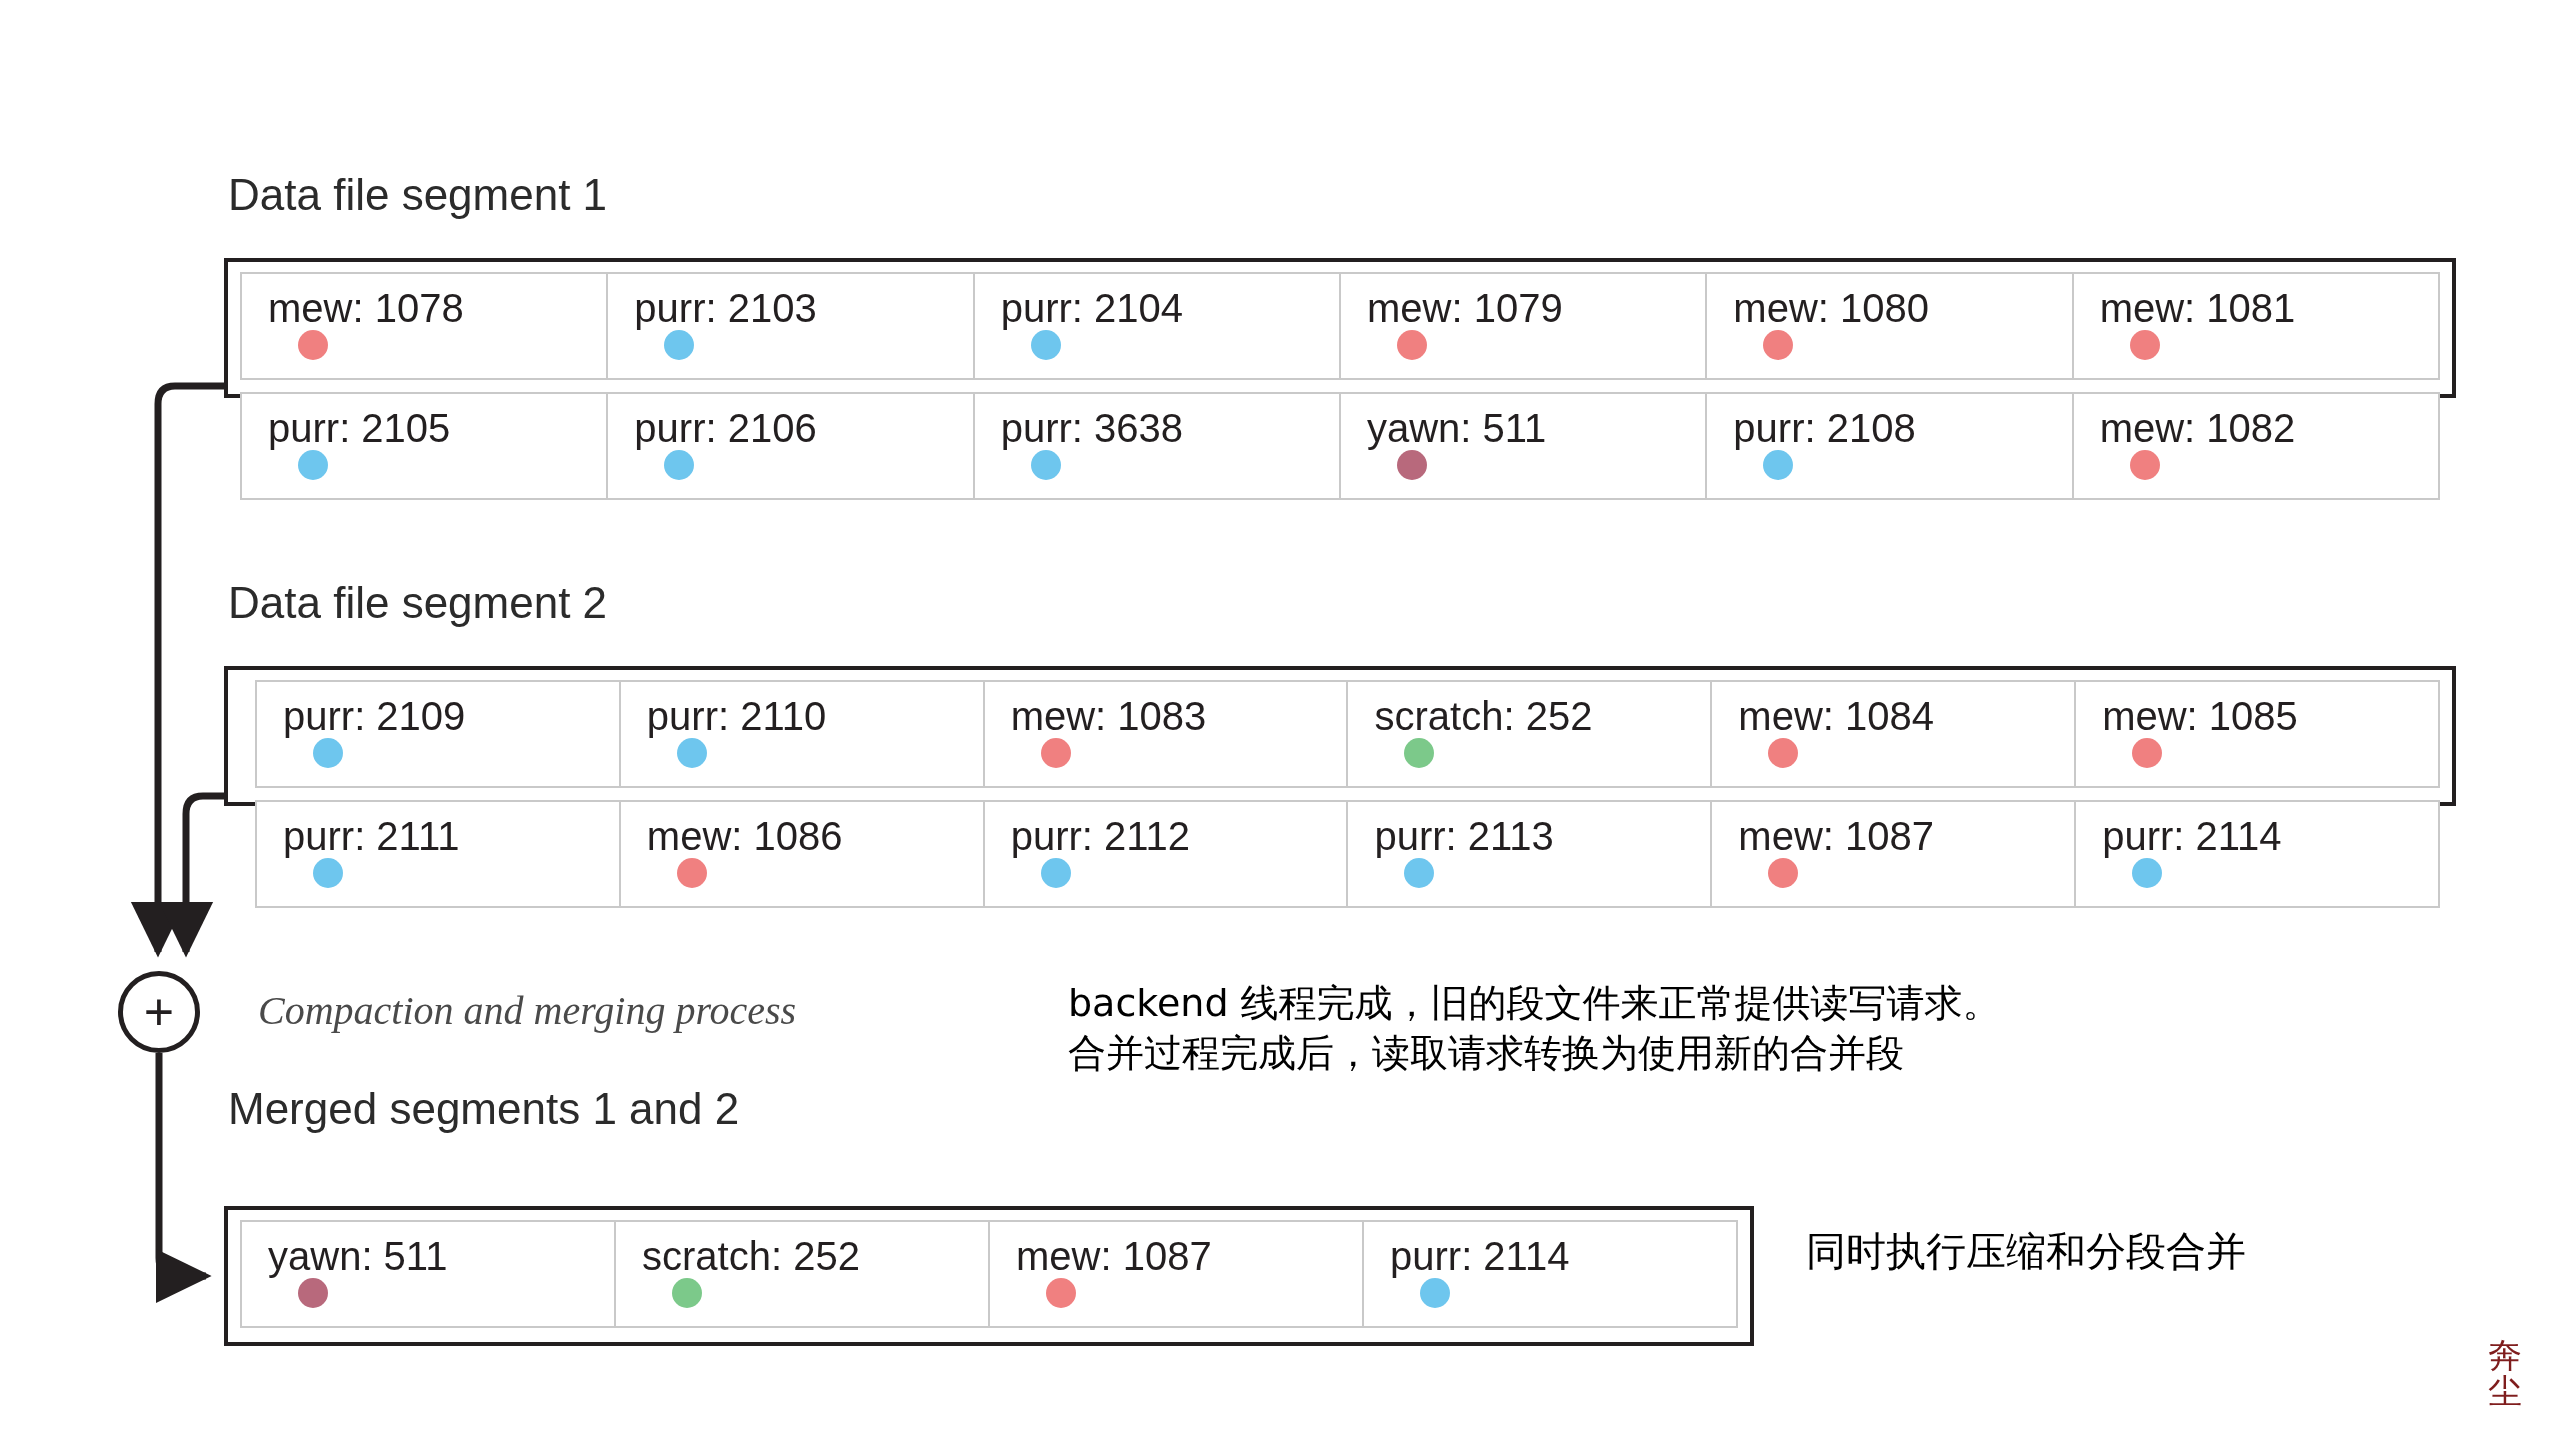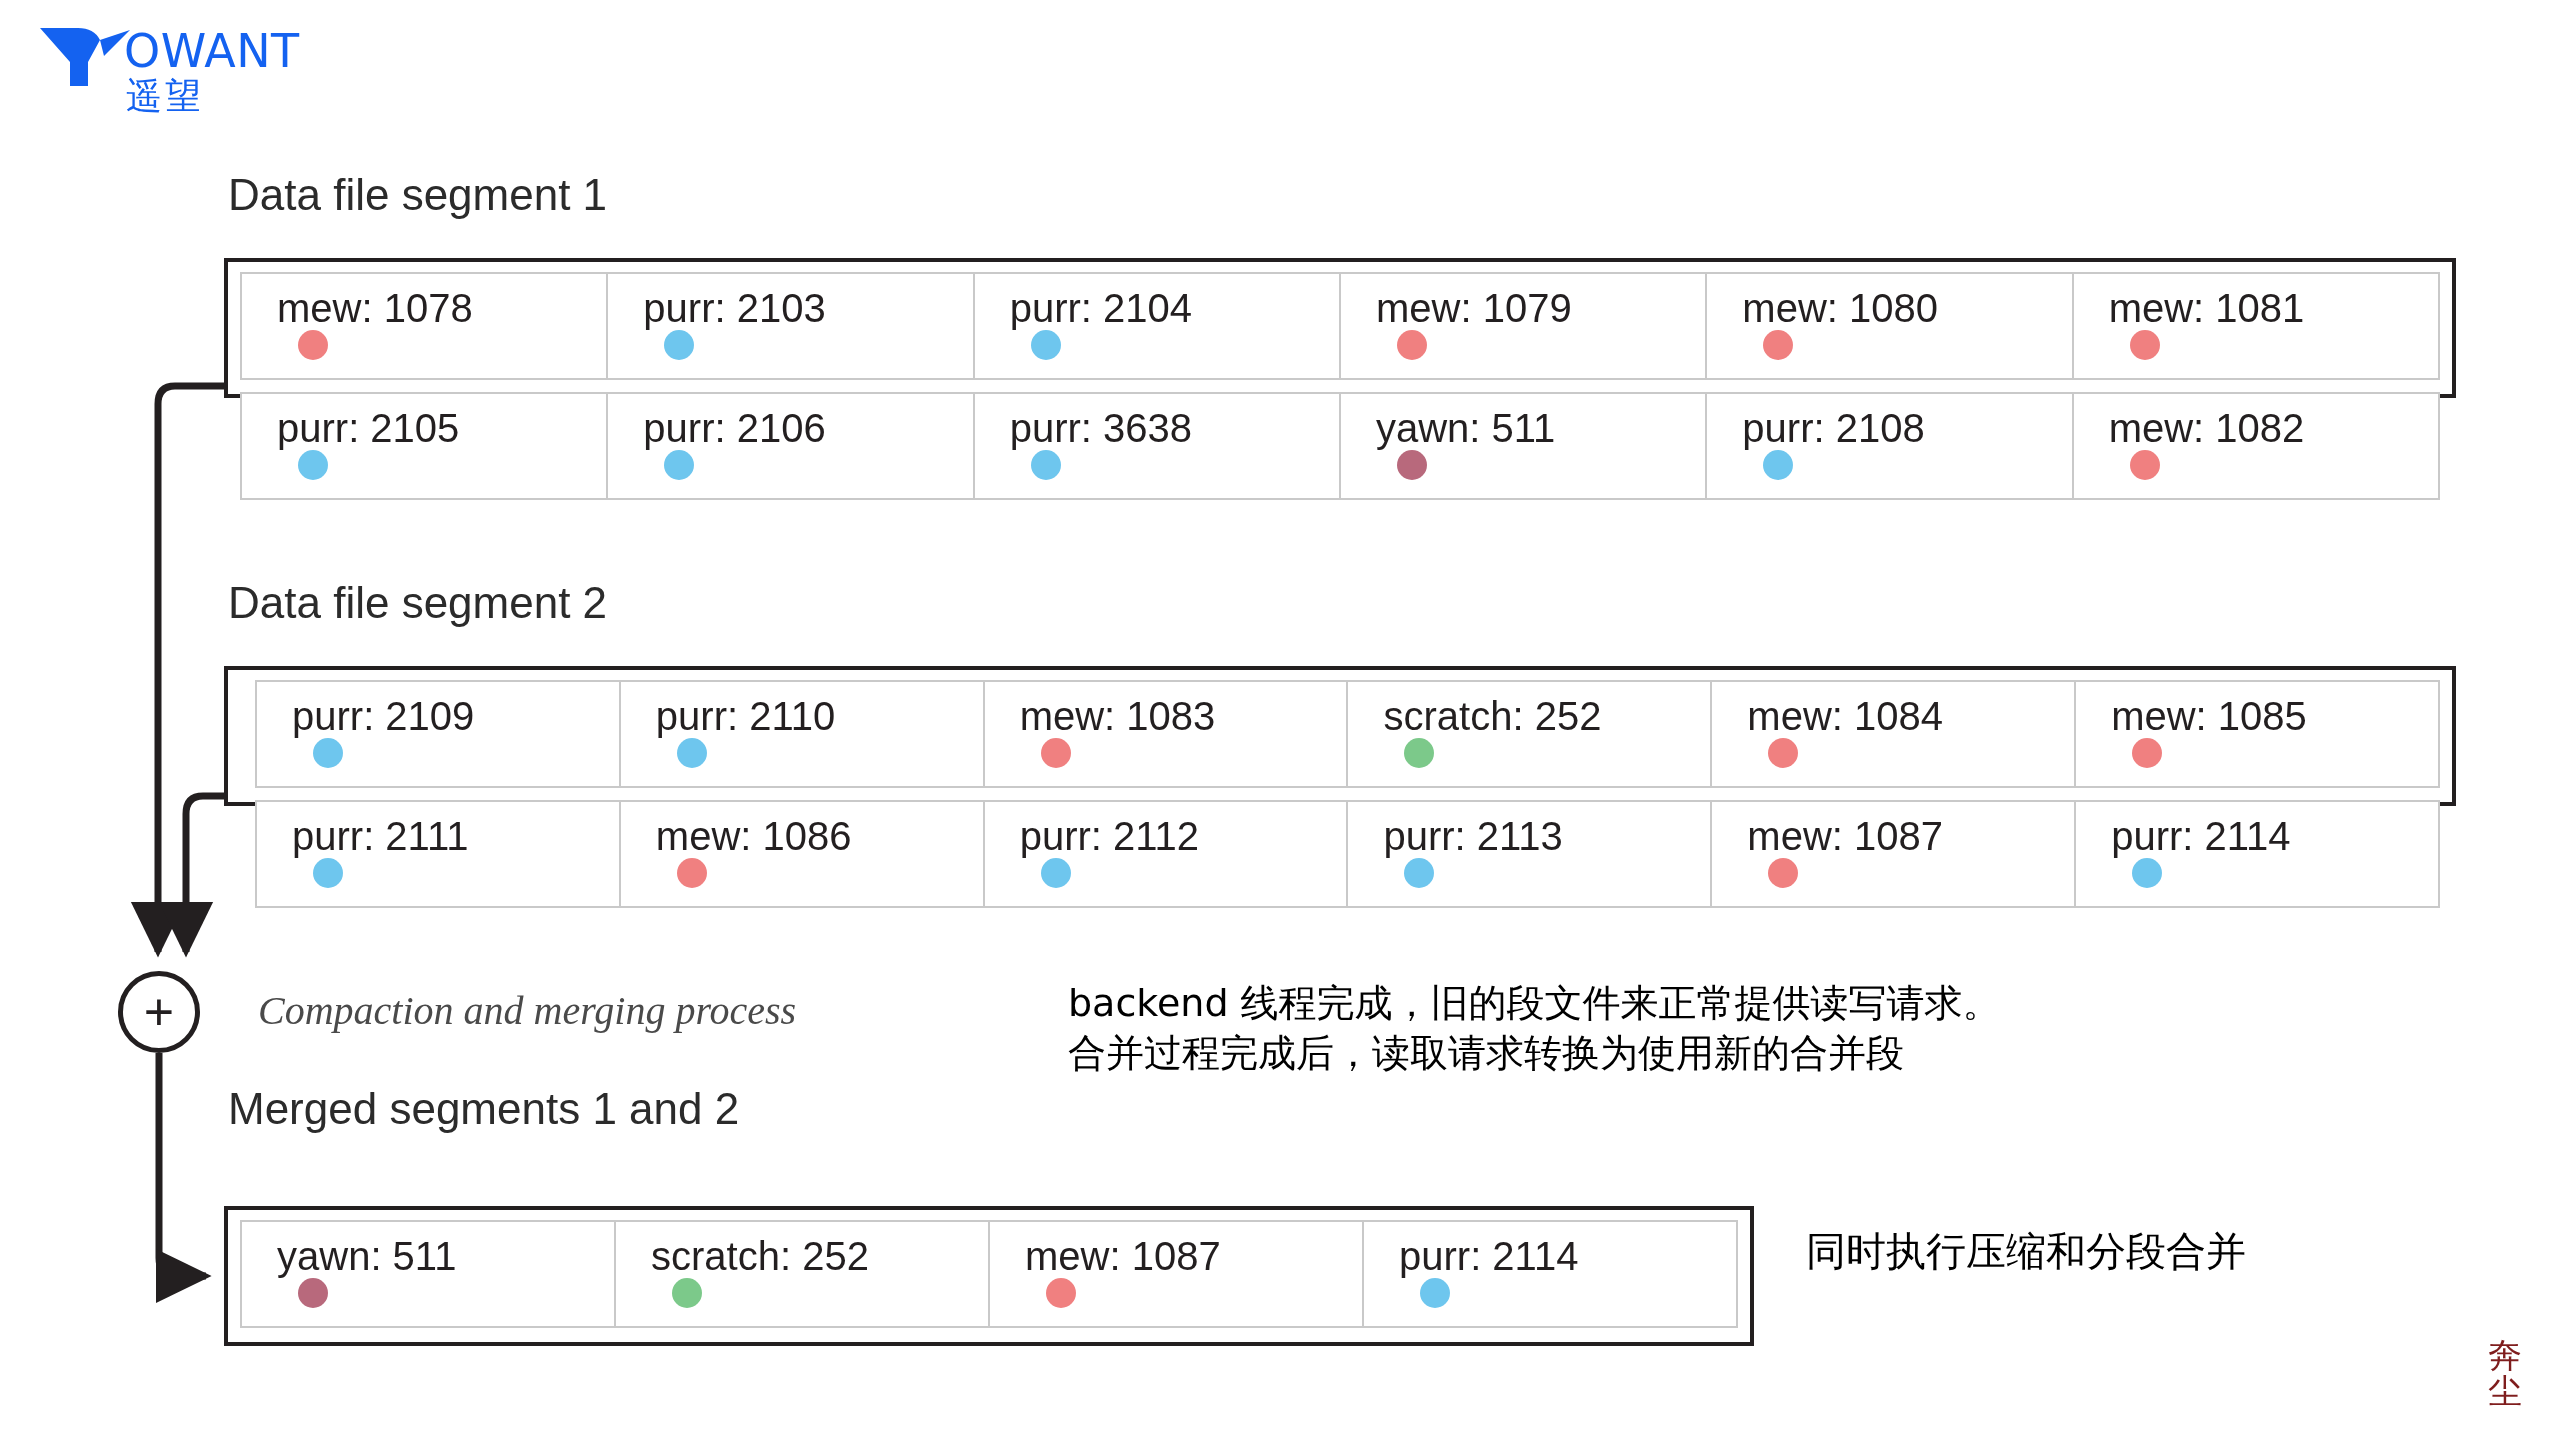--- a/index.html
+++ b/index.html
@@ -85,21 +85,20 @@
     border-right: 2px solid #c9c9c9;
     padding: 14px 0 0 26px;
   }
   .cell:last-child { border-right: none; }
   .cell .cell-text {
     font-size: 40px;
     color: #231f20;
     line-height: 1;
     white-space: nowrap;
     font-family: "Liberation Sans", sans-serif;
-    margin-left: 9px;
   }
   .dot {
     position: absolute;
     left: 56px;
     top: 56px;
     width: 30px;
     height: 30px;
     border-radius: 50%;
   }
 
@@ -177,28 +176,20 @@
     width: 2560px;
     height: 1433px;
     pointer-events: none;
   }
 </style>
 </head>
 <body>
 
 <div id="page">
 
-  <div id="logo">
-    <svg class="logo-mark" width="96" height="66" viewBox="0 0 96 66">
-      <path d="M2 6 L40 6 Q56 6 62 18 L50 40 L50 64 L32 64 L32 40 Z" fill="#1462F0"></path>
-      <path d="M62 18 L92 8 L66 34 Z" fill="#1462F0"></path>
-    </svg>
-    <div class="logo-word">OWANT</div>
-    <div class="logo-cn">遥望</div>
-  </div>
 
   <div class="seg-title" style="left:228px; top:170px;">Data file segment 1</div>
 
   <div class="seg-box" style="left:224px; top:258px; width:2232px; height:140px;">
     <div class="seg-row">
       <div class="cell">
         <div class="cell-text">mew: 1078</div>
         <span class="dot" style="background:#F08080"></span>
       </div>
       <div class="cell">

